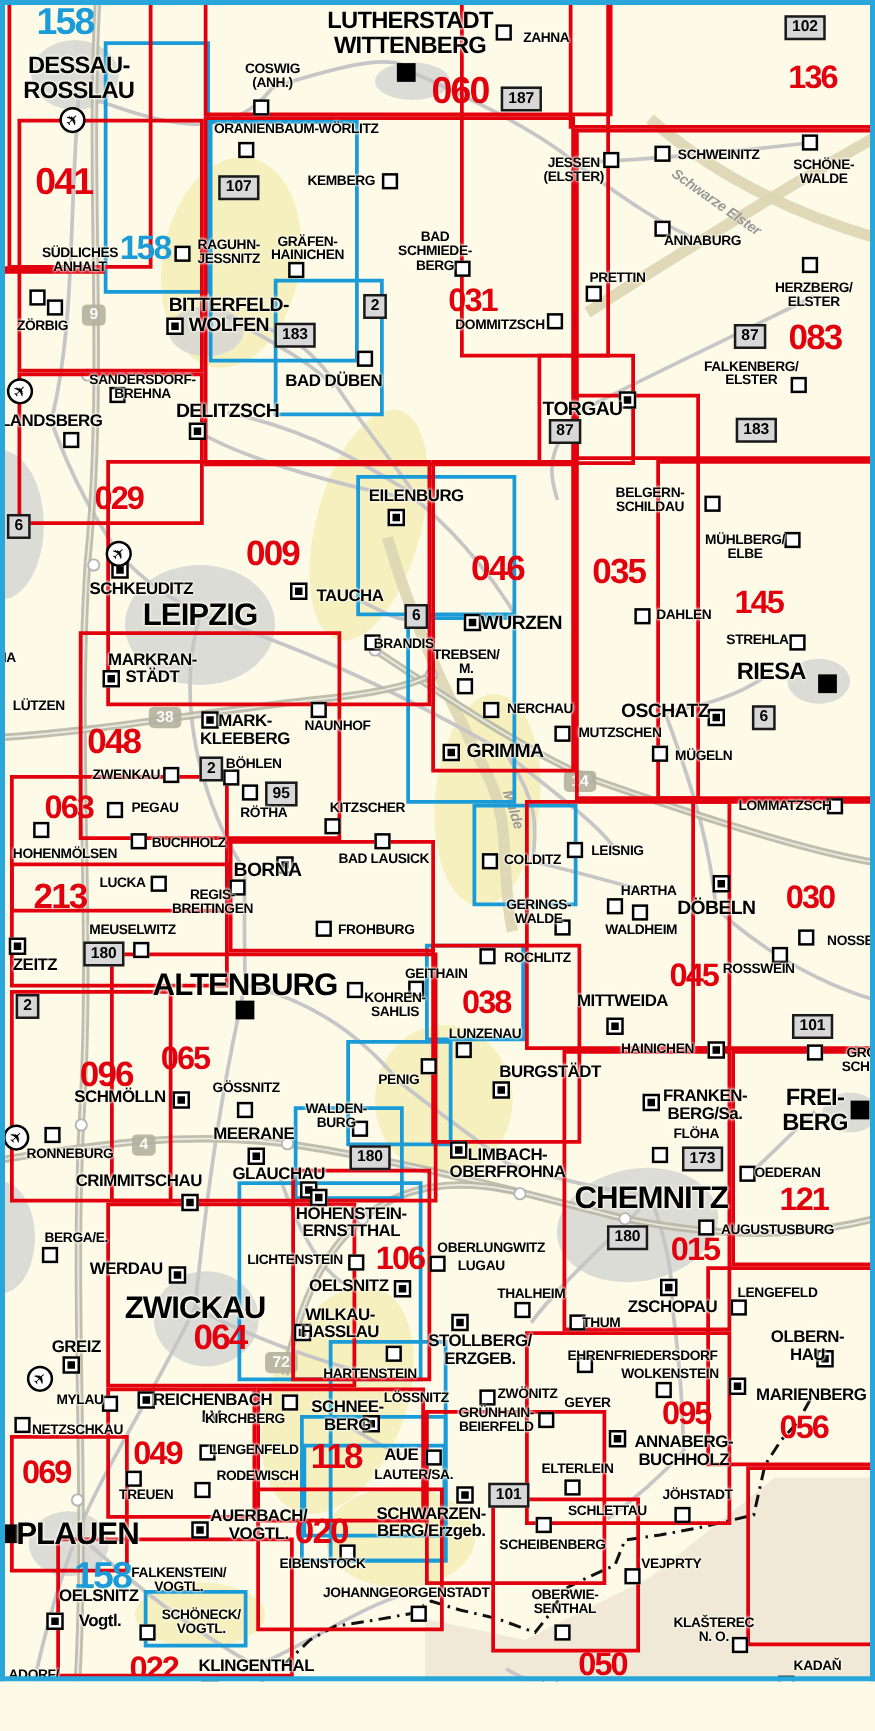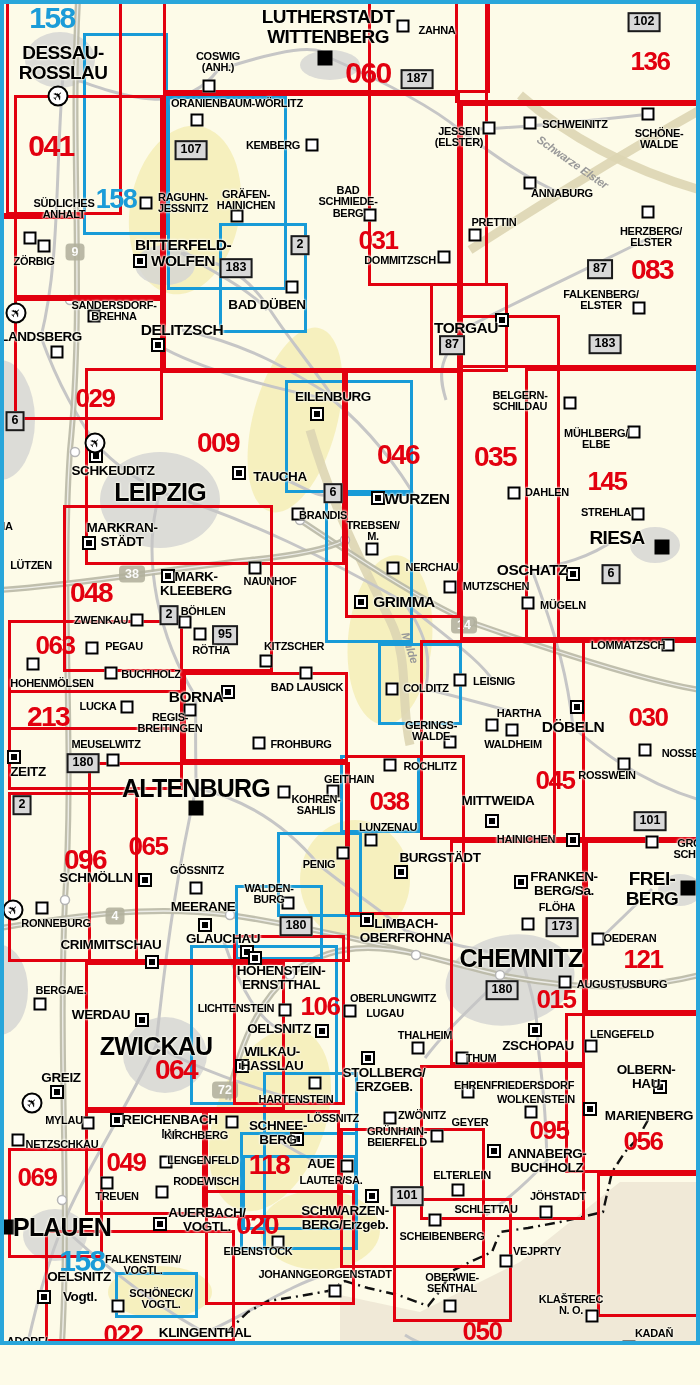--- a/index.html
+++ b/index.html
@@ -485,21 +485,21 @@
         <div class="lbl s1" style="left: 563px; top: 606px;">MÜGELN</div>
         <div class="lbl s3" style="left: 404px; top: 602px;">GRIMMA</div>
         <div class="lbl s1" style="left: 628px; top: 646px;">LOMMATZSCH</div>
         <div class="lbl s1" style="left: 101px; top: 621px;">ZWENKAU</div>
         <div class="lbl s1" style="left: 203px; top: 612px;">BÖHLEN</div>
         <div class="lbl s1" style="left: 211px; top: 651px;">RÖTHA</div>
         <div class="lbl s1" style="left: 294px; top: 647px;">KITZSCHER</div>
         <div class="lbl s1" style="left: 124px; top: 647px;">PEGAU</div>
         <div class="lbl s1" style="left: 52px; top: 684px;">HOHENMÖLSEN</div>
         <div class="lbl s1" style="left: 151px; top: 675px;">BUCHHOLZ</div>
-        <div class="lbl s3" style="left: 196px; top: 697px;">BORNA</div>
+        <div class="lbl s3" style="left: 214px; top: 697px;">BORNA</div>
         <div class="lbl s1" style="left: 307px; top: 688px;">BAD LAUSICK</div>
         <div class="lbl s1" style="left: 98px; top: 707px;">LUCKA</div>
         <div class="lbl s1" style="left: 170px; top: 723px;">REGIS-
 BREITINGEN</div>
         <div class="lbl s1" style="left: 106px; top: 745px;">MEUSELWITZ</div>
         <div class="lbl s1" style="left: 301px; top: 745px;">FROHBURG</div>
         <div class="lbl s2" style="left: 28px; top: 772px;">ZEITZ</div>
         <div class="lbl s1" style="left: 494px; top: 682px; text-align: center;">LEISNIG</div>
         <div class="lbl s1" style="left: 426px; top: 689px;">COLDITZ</div>
         <div class="lbl s1" style="left: 519px; top: 714px;">HARTHA</div>

